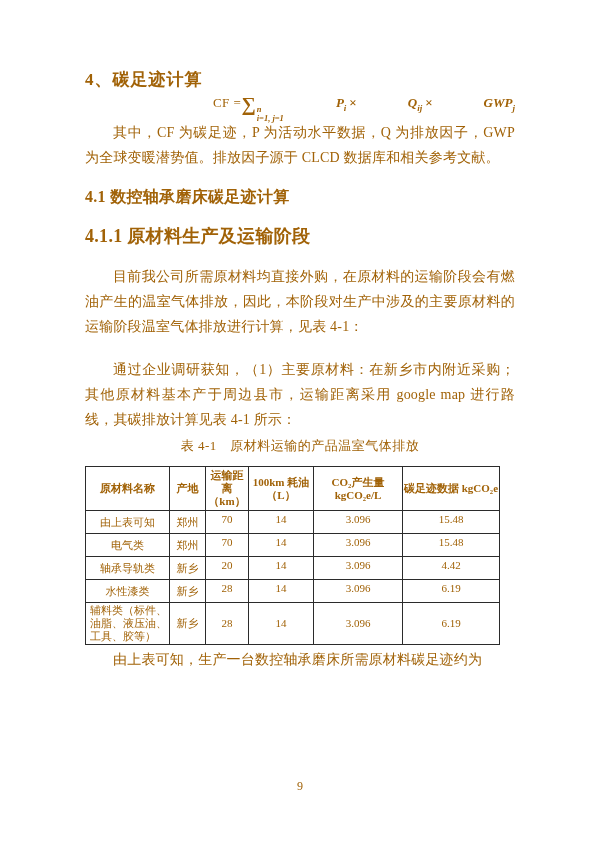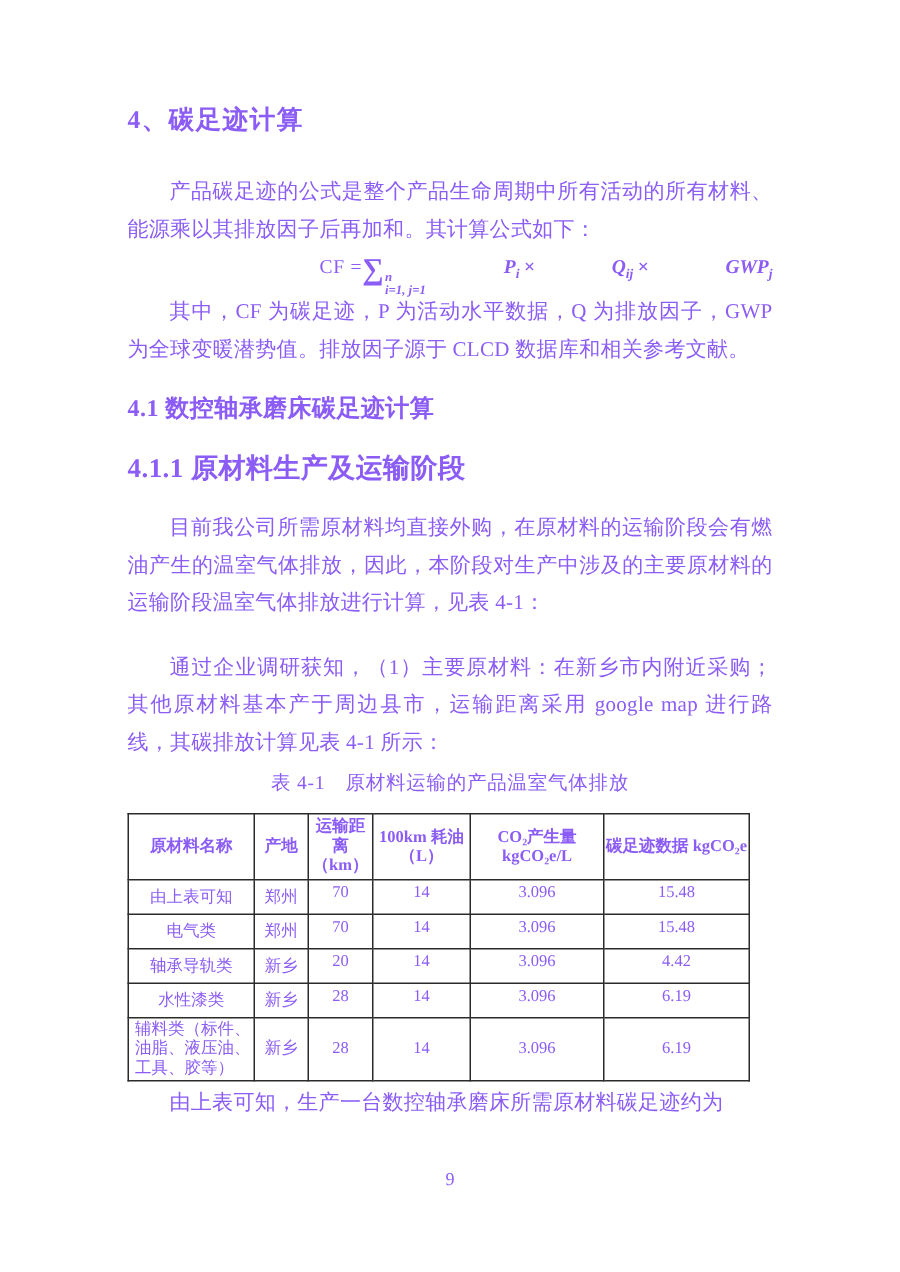--- a/index.html
+++ b/index.html
@@ -1,20 +1,20 @@
 <!DOCTYPE html>
 <html><head>
 <meta charset="utf-8">
 <style>
   html,body { margin:0; padding:0; background:#ffffff; }
   .page {
     position:relative;
     width:600px; height:848px;
     background:#ffffff;
-    color:#8b5cf6;
+    color:#a16207;
     font-family:"Liberation Serif","DejaVu Serif",serif;
     overflow:hidden;
   }
   .content { margin:0 85px; padding-top:70px; }
 
   h1.sec { font-size:17px; line-height:20px; font-weight:700; margin:0; letter-spacing:1px; }
   h2.sec { font-size:16px; line-height:19px; font-weight:700; margin:17px 0 16px 0; letter-spacing:0.3px; }
   h3.sec { font-size:18px; line-height:18px; font-weight:700; margin:21px 0 0 0; letter-spacing:0.3px; }
 
   p.body {
@@ -65,21 +65,20 @@
   .page-number { position:absolute; top:779px; left:0; width:100%; text-align:center; font-size:12px; }
 </style>
 </head>
 <body>
 
 <div class="page">
   <div class="content">
 
     <h1 class="sec">4、碳足迹计算</h1>
 
-    <p class="body p1">产品碳足迹的公式是整个产品生命周期中所有活动的所有材料、能源乘以其排放因子后再加和。其计算公式如下：</p>
 
     <div class="formula">
       <span class="f-pre">CF =</span><span class="f-sigma">∑</span><span class="f-limits">
           <span>n</span>
           <span>i=1, j=1</span>
         </span><span class="f-term"><span>P</span><sub>i</sub></span><span class="f-op">×</span><span class="f-term"><span>Q</span><sub>ij</sub></span><span class="f-op">×</span><span class="f-term"><span>GWP</span><sub>j</sub></span>
     </div>
 
     <p class="body p2">其中，CF 为碳足迹，P 为活动水平数据，Q 为排放因子，GWP 为全球变暖潜势值。排放因子源于 CLCD 数据库和相关参考文献。</p>
 

